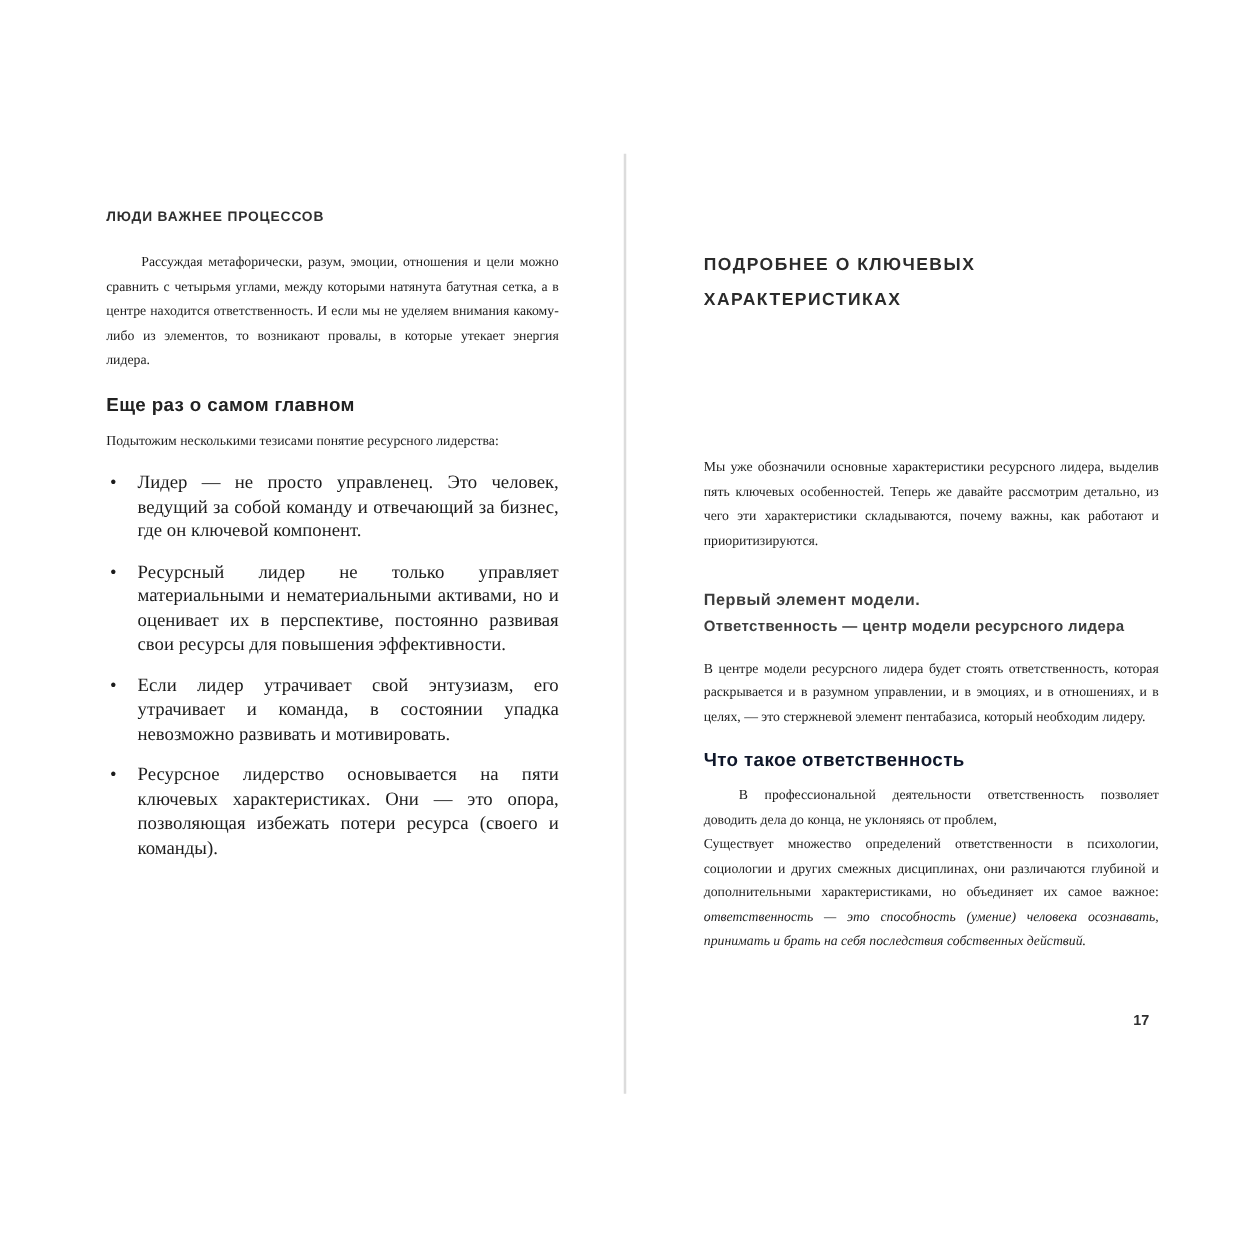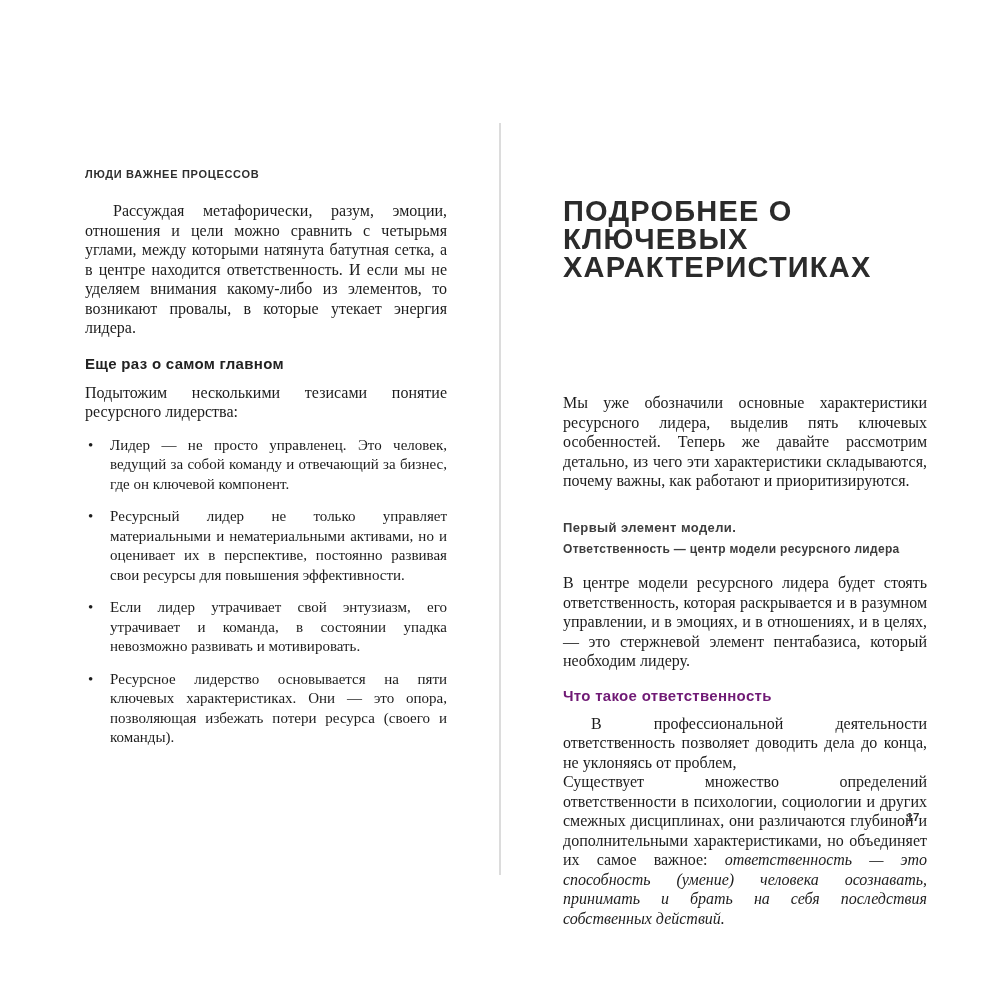--- a/index.html
+++ b/index.html
@@ -25,21 +25,21 @@
 
   .running-header {
     font-family: "Liberation Sans", sans-serif;
     font-size: 11px; font-weight: bold;
     letter-spacing: 0.7px;
     color: #2e2e2e;
     margin: 0 0 21px 0;
   }
 
   .body {
-    font-size: 16px;
+    font-size: 11px;
     line-height: 19.5px;
     text-align: justify;
     margin: 0;
   }
   .indent { text-indent: 28px; }
   .italic { font-style: italic; }
 
   .section-heading {
     font-family: "Liberation Sans", sans-serif;
     font-size: 15px; font-weight: bold;
@@ -61,21 +61,21 @@
     line-height: 19.5px;
     text-align: justify;
   }
   .thesis-list .marker {
     position: absolute;
     left: 3px; top: 0;
   }
 
   .chapter-title {
     font-family: "Liberation Sans", sans-serif;
-    font-size: 29px; font-weight: bold;
+    font-size: 14px; font-weight: bold;
     line-height: 28px;
     letter-spacing: 1.2px;
     color: #2b2b2b;
     margin: 0;
   }
 
   .intro-paragraph-right { margin-top: 112px; }
 
   .element-heading {
     font-family: "Liberation Sans", sans-serif;
@@ -93,21 +93,21 @@
     display: block;
     font-size: 12px;
     line-height: 21.5px;
     letter-spacing: 0.3px;
   }
 
   .def-heading {
     font-family: "Liberation Sans", sans-serif;
     font-size: 15px; font-weight: bold;
     letter-spacing: 0.3px;
-    color: #701a75;
+    color: #0f172a;
     margin: 16px 0 10px 0;
   }
 
   .para-gap { margin-top: 0; }
 
   .page-number {
     position: absolute;
     left: 898px; top: 811px;
     width: 30px;
     font-family: "Liberation Sans", sans-serif;

